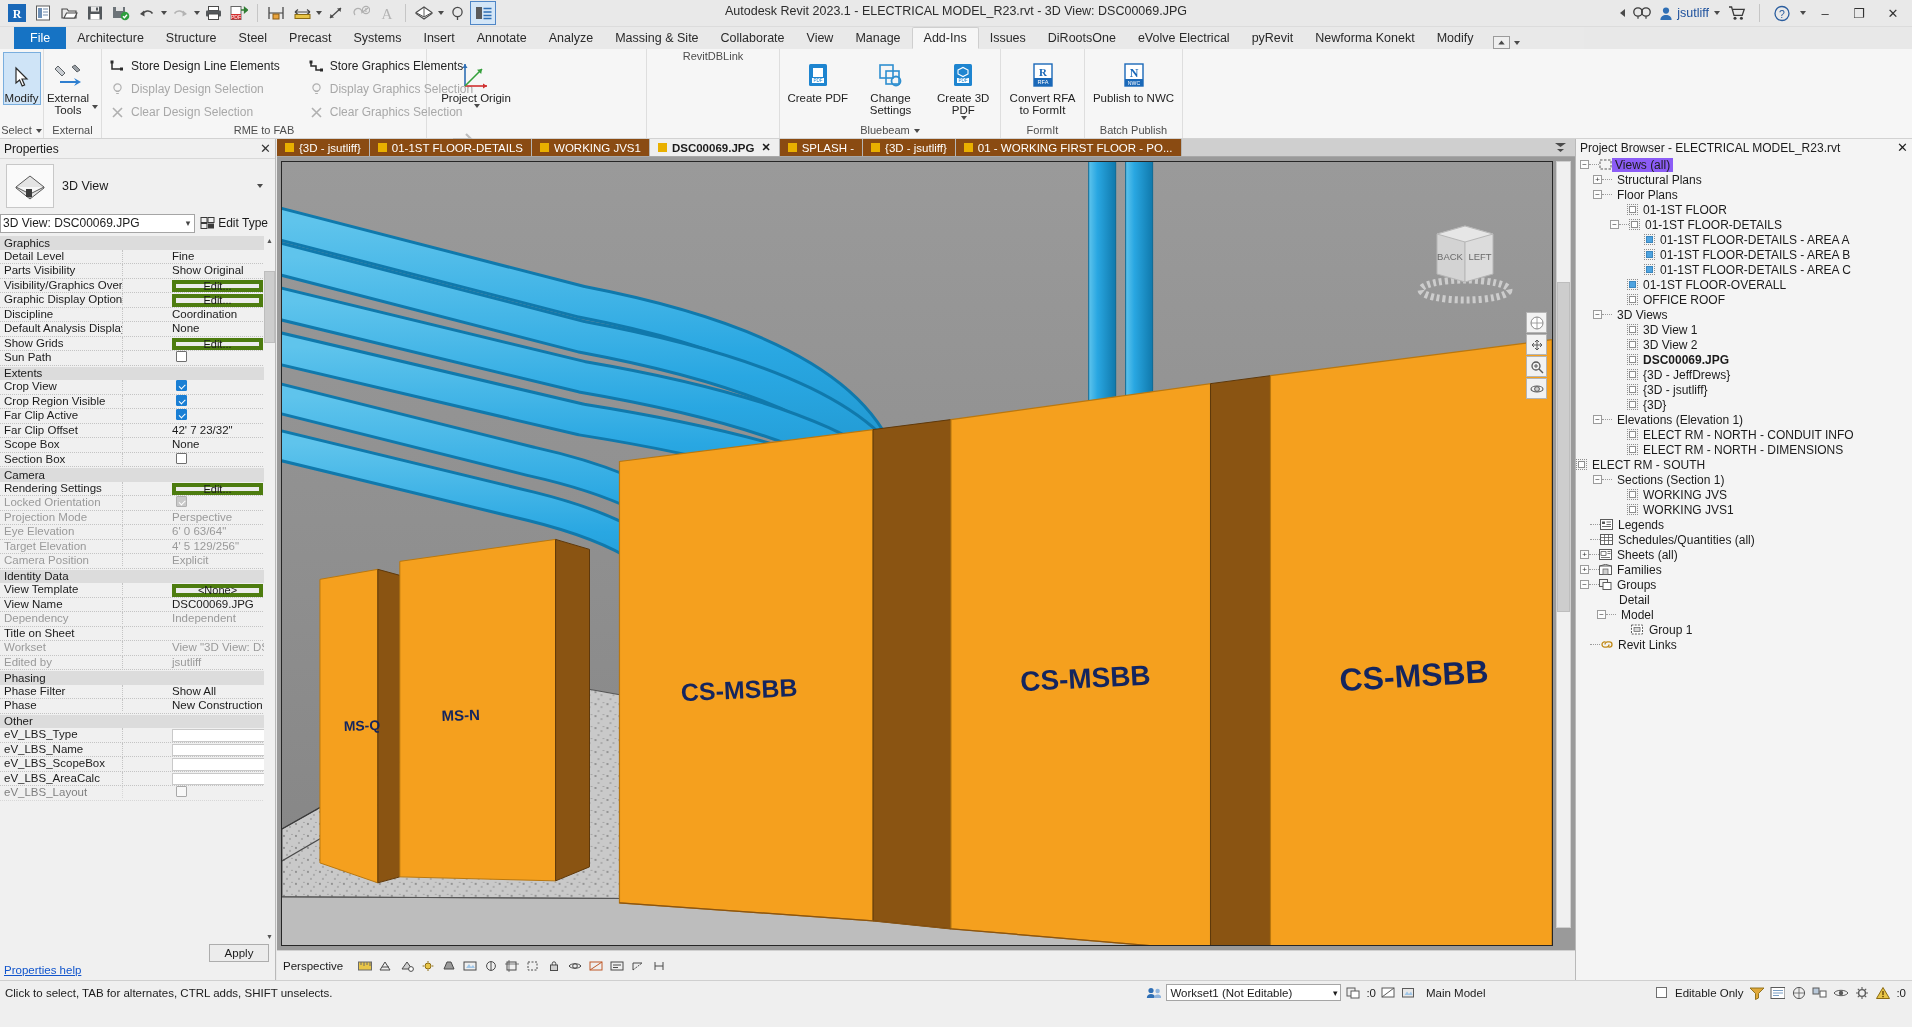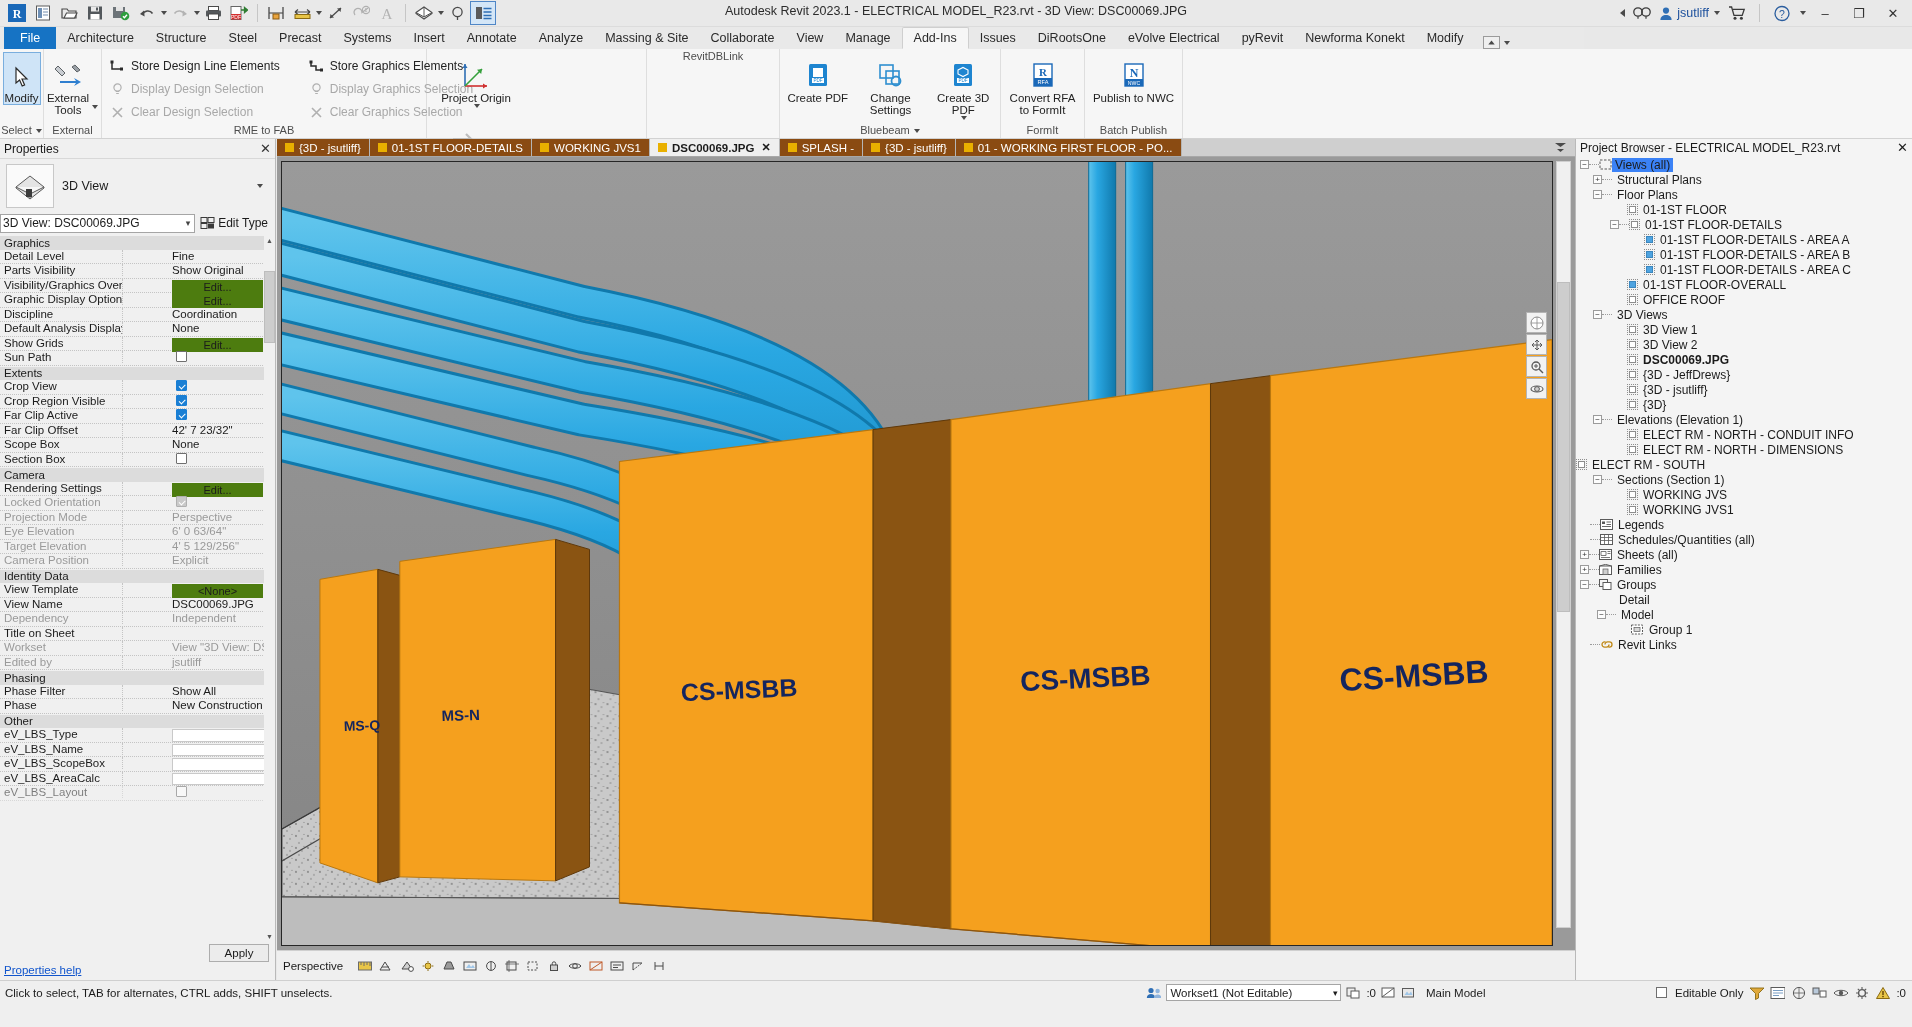--- a/index.html
+++ b/index.html
@@ -31,21 +31,21 @@
     position:absolute; left:0; right:0; top:4px; text-align:center;
     font-size:12.5px; color:#2b2b2b; pointer-events:none;
   }
   .title-right { margin-left:auto; display:flex; align-items:center; gap:4px; padding-right:4px; z-index:3;}
   .userchip { display:flex; align-items:center; gap:4px; font-size:12.5px; color:#1b4f9c; }
   .winbtn { width:30px;height:24px; display:flex;align-items:center;justify-content:center; color:#333; font-size:13px;}
 
   
   .tabbar {
     position:absolute; left:0; top:27px; width:1584px; height:22px;
-    background:#e9e9e9; display:flex; align-items:flex-end; padding-left:4px;
+    background:#e9e9e9; display:flex; align-items:flex-end; padding-left:14px;
   }
   .tab {
     height:22px; padding:0 11px; display:flex; align-items:center;
     font-size:12.5px; color:#2a2a2a; white-space:nowrap; cursor:default;
   }
   .tab.file {
     background:#1673c4; color:#fff; padding:0 16px; height:22px; font-size:12.5px;
   }
   .tab.active {
     background:#f6f6f6; border:1px solid #cfcfcf; border-bottom:1px solid #f6f6f6;
@@ -126,21 +126,21 @@
     height:14.5px; display:flex; align-items:flex-start; font-size:11.5px;
     border-bottom:1px dotted #c4c4c4;
     gap:46px;
   }
   .pname { width:123px; padding-left:4px; display:flex;align-items:center;
            border-right:1px dotted #c4c4c4; color:#1b1b1b; overflow:hidden; white-space:nowrap;}
   .pval { flex:1; padding-left:3px; display:flex;align-items:center; color:#1b1b1b;
           overflow:hidden; white-space:nowrap;}
   .prow.dis .pname, .prow.dis .pval { color:#9a9a9a; }
   .btnval {
-    margin:1px 12px 1px 0; flex:1; height:12.5px; background:#ececec; border:7px solid #4d7c0f;
+    margin:1px 12px 1px 0; flex:1; height:12.5px; background:#ececec; border:4px solid #4d7c0f;
     display:flex; align-items:center; justify-content:center; font-size:11px; color:#1b1b1b;
   }
   .ckbox { width:11px;height:11px;border:1px solid #6f6f6f;background:#fff; margin-left:4px; border-radius:1px;}
   .ckbox.on { background:#1a7fd4; border-color:#1a7fd4; position:relative; }
   .ckbox.on:after{ content:""; position:absolute; left:2px; top:3px; width:5px;height:2.5px;
     border-left:1.6px solid #fff; border-bottom:1.6px solid #fff; transform:rotate(-45deg); }
   .ckbox.dison { background:#c9c9c9; border-color:#b0b0b0; position:relative;}
   .ckbox.dison:after{ content:""; position:absolute; left:2px; top:3px; width:5px;height:2.5px;
     border-left:1.6px solid #fff; border-bottom:1.6px solid #fff; transform:rotate(-45deg); }
   .textval { margin:1px 2px 1px 0; flex:1; height:12.5px; background:#fff; border:1px solid #c9c9c9;}
@@ -187,21 +187,21 @@
   
   .browser {
     position:absolute; right:0; top:0; width:337px; height:841px;
     background:#f4f4f4; border-left:1px solid #b9b9b9; display:flex; flex-direction:column;
   }
   .br-head { height:17px; display:flex; align-items:center; padding:0 4px; font-size:12px;}
   .br-head .x { margin-left:auto; font-size:13px; }
   .br-body { flex:1; overflow:hidden; position:relative; font-size:12px; padding-top:1px;}
   .tnode { display:flex; align-items:center; height:15px; white-space:nowrap; cursor:default;}
   .tnode.sel { }
-  .tnode.sel .tlabel { background:#3b82f6; padding:0 3px; }
+  .tnode.sel .tlabel { background:#8b5cf6; padding:0 3px; }
   .tnode.bold .tlabel { font-weight:bold; }
   .tog { width:9px;height:9px;border:1px solid #9b9b9b; background:#fcfcfc; position:relative;
          display:inline-flex; align-items:center; justify-content:center; font-size:8px; color:#333; line-height:1;}
   .dots { width:10px; height:1px; border-top:1px dotted #9b9b9b; }
   .ic-view { width:11px;height:11px;border:1px dotted #8d8d8d; display:inline-block; position:relative; }
   .ic-view i { position:absolute; inset:1px; background:#fff; border:1px solid #8d8d8d; display:block;}
   .ic-view.on i { background:#4ea3e0; border-color:#3b87bf;}
   .ic-gen { width:13px;height:11px; display:inline-flex; align-items:center; justify-content:center;}
   .tlabel { padding-left:5px; }
 
@@ -1019,20 +1019,30 @@
 
             <g>
               <path d="M930 222 L990 214 L990 790 L930 790 Z" fill="#8a5412" stroke="#5e380a"></path>
               <path d="M990 214 L1272 178 L1272 790 L990 790 Z" fill="#f5a01e" stroke="#b9770f" stroke-width="1.2"></path>
               <text x="1060" y="530" font-size="32" font-weight="bold" fill="#14255e" font-family="Liberation Sans, sans-serif" transform="rotate(-3.5 1060 530)">CS-MSBB</text>
             </g>
 
             <path d="M338 742 L592 760 L670 768 L930 790" stroke="#8a5412" stroke-width="1.2" fill="none"></path>
           </svg>
 
+          <div style="position:absolute;right:32px;top:42px;width:110px;height:100px;">
+            <svg width="110" height="100" viewBox="0 0 110 100">
+              <ellipse cx="55" cy="86" rx="44" ry="10" fill="none" stroke="#d6d6d6" stroke-width="7" stroke-dasharray="3 3" opacity="0.85"></ellipse>
+              <path d="M27 30 L55 22 L55 78 L27 70 Z" fill="#d3d3d3" stroke="#b6b6b6"></path>
+              <path d="M55 22 L83 30 L83 70 L55 78 Z" fill="#dcdcdc" stroke="#b6b6b6"></path>
+              <path d="M27 30 L55 22 L83 30 L55 38 Z" fill="#e6e6e6" stroke="#b6b6b6"></path>
+              <text x="40" y="56" font-size="9.5" fill="#6a6a6a" text-anchor="middle" font-family="Liberation Sans, sans-serif">BACK</text>
+              <text x="70" y="56" font-size="9.5" fill="#6a6a6a" text-anchor="middle" font-family="Liberation Sans, sans-serif">LEFT</text>
+            </svg>
+          </div>
 
           <div class="navwheel" style="right:4px;top:150px;">
             <div class="nbtn">
               <svg width="14" height="14">
                   <circle cx="7" cy="7" r="6" fill="#fff" stroke="#8a8a8a"></circle>
                   <path d="M7 1v12M1 7h12" stroke="#8a8a8a" stroke-width="0.8"></path>
                 </svg>
             </div>
             <div class="nbtn">
               <svg width="14" height="14">

